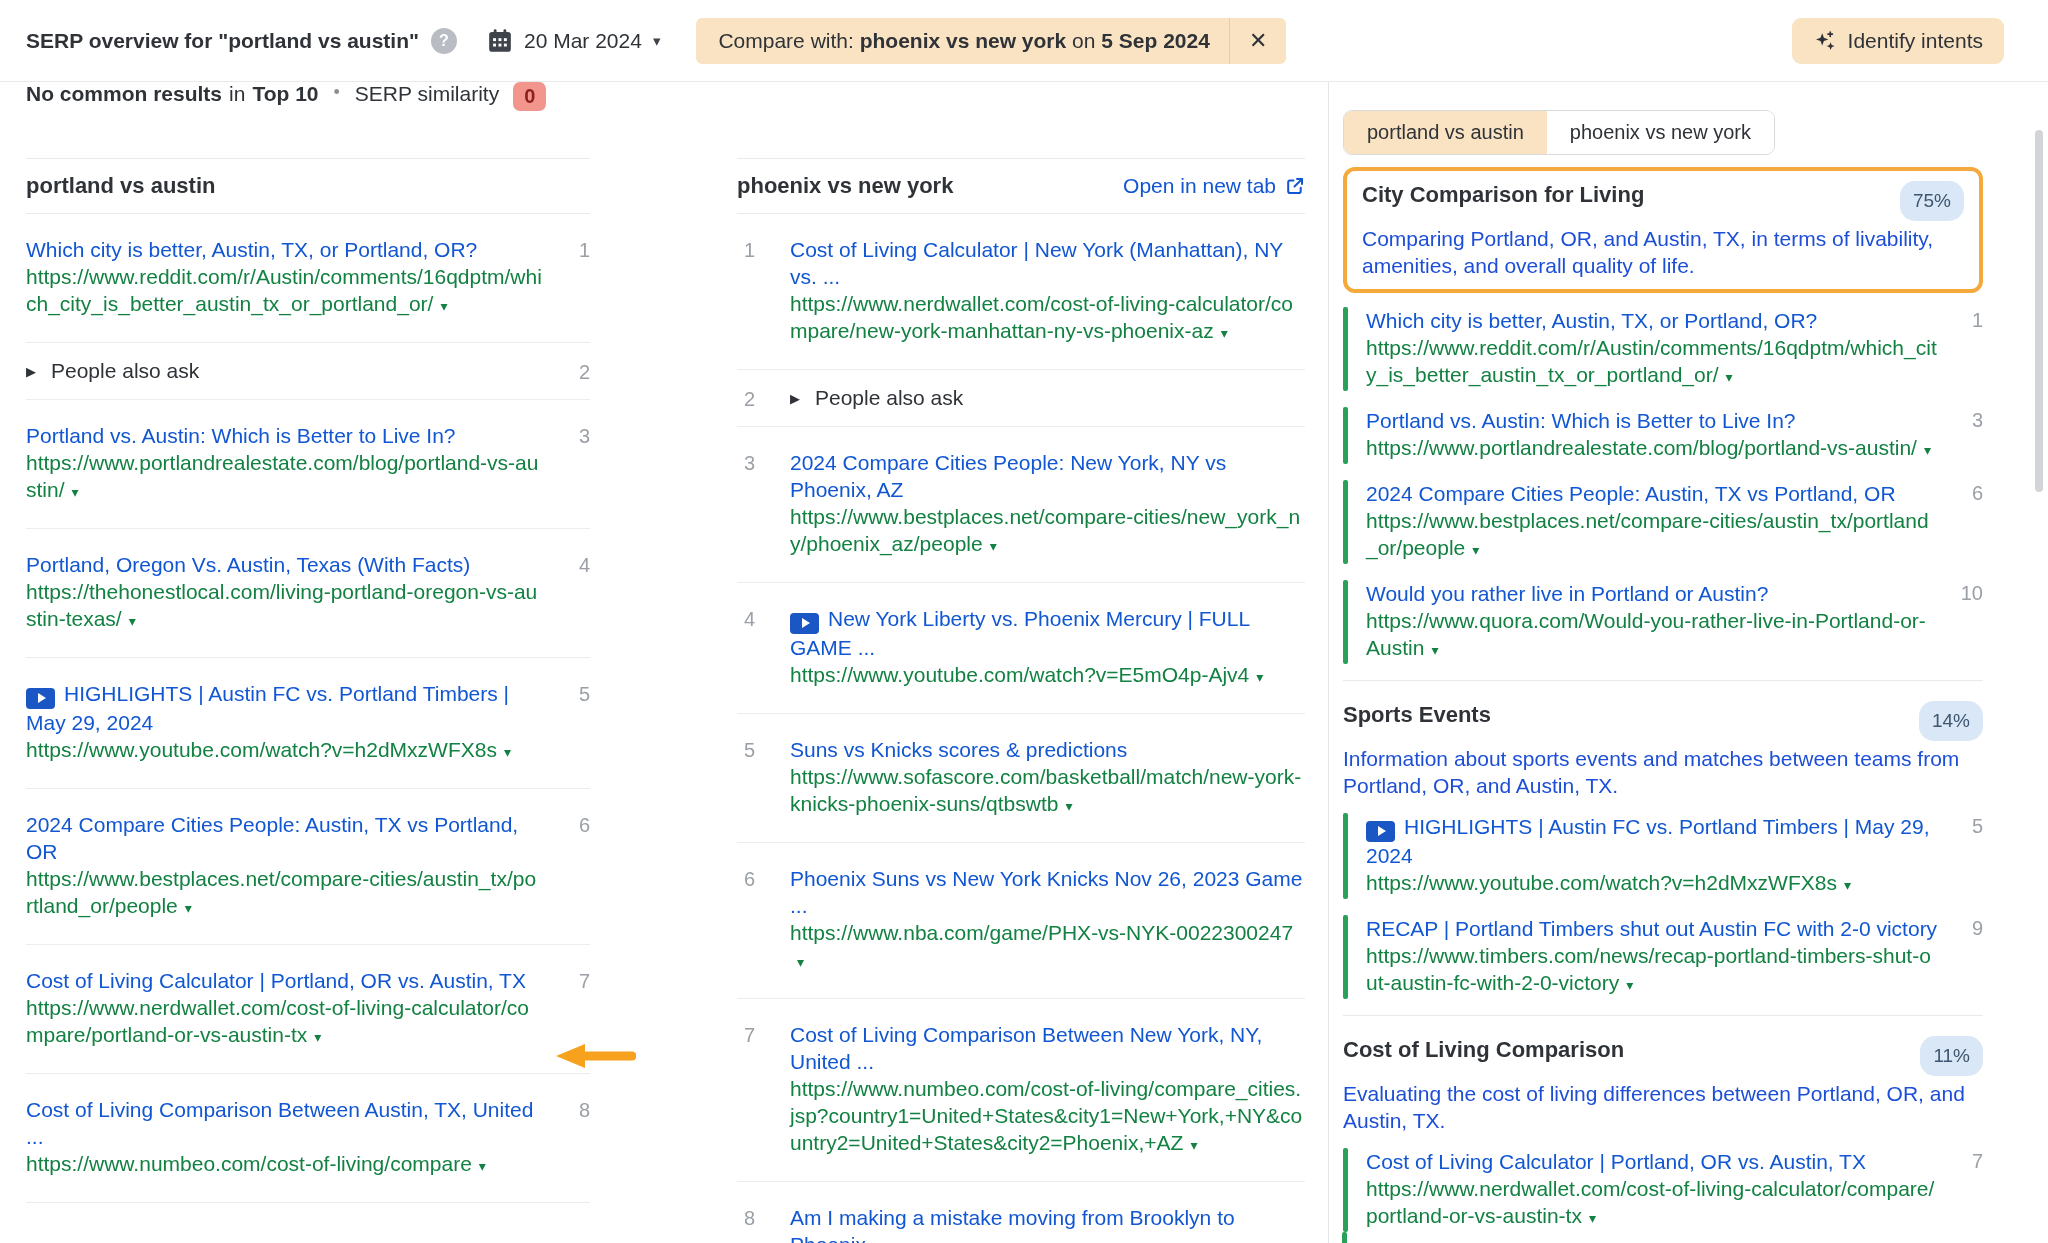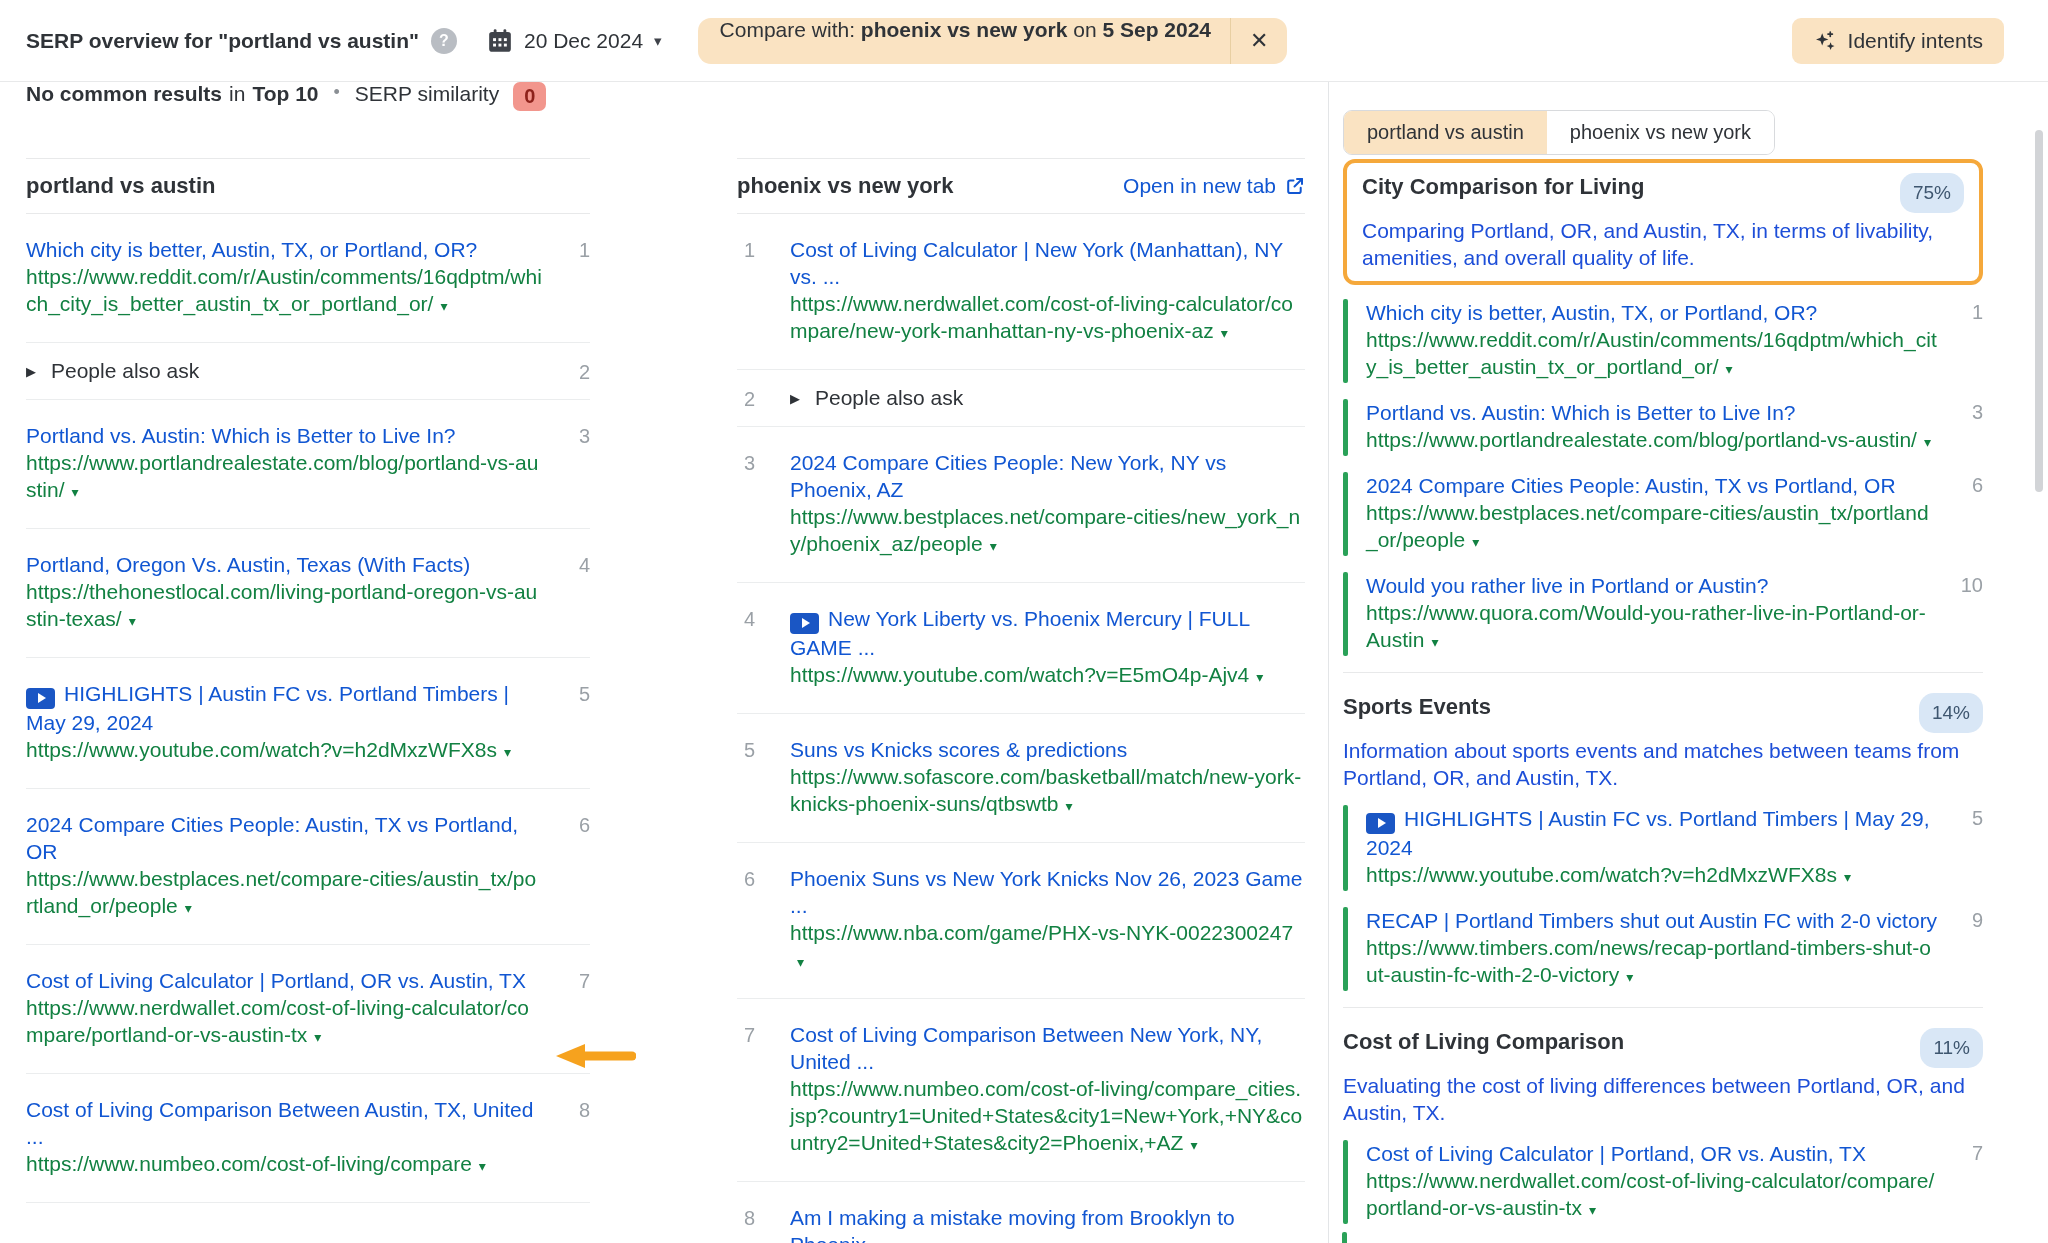--- a/index.html
+++ b/index.html
@@ -15,21 +15,21 @@
     font-family:"Liberation Sans","DejaVu Sans",sans-serif;color:var(--text-dark);
   }
   
   .topbar{position:absolute;left:0;top:0;width:2048px;height:82px;border-bottom:1px solid var(--divider);
     display:flex;align-items:center;padding:0 44px 0 26px;background:#fff;z-index:5}
   .page-title{font-size:21px;font-weight:bold;margin:0;white-space:nowrap}
   .help-icon{width:26px;height:26px;border-radius:50%;background:#b9bdc3;color:#fff;font-size:16px;font-weight:bold;
     display:flex;align-items:center;justify-content:center;margin-left:12px;flex:none}
   .date-picker{display:flex;align-items:center;gap:11px;margin-left:30px;font-size:21px;cursor:pointer;white-space:nowrap}
   .caret-down{font-size:15px;color:#3f434a;line-height:1}
-  .compare-chip{margin-left:36px;background:var(--accent-fill);border-radius:13px;height:46px;display:flex;
+  .compare-chip{margin-left:36px;background:var(--accent-fill);border-radius:6px;height:46px;display:flex;align-items:center;
     font-size:21px;padding-left:22px;white-space:nowrap}
   .chip-bold{font-weight:bold}
   .chip-close{border:none;background:none;border-left:1px solid #e8cfa2;height:46px;display:flex;align-items:center;
     padding:0 19px;margin-left:19px;font-size:22px;color:#2f3338;cursor:pointer;font-family:inherit}
   .topbar-spacer{flex:1}
   .identify-btn{background:var(--accent-fill);border:none;border-radius:9px;height:46px;padding:0 21px;font-size:21px;
     color:var(--text-dark);display:flex;align-items:center;gap:11px;cursor:pointer;font-family:inherit;white-space:nowrap}
   
   .col-left{position:absolute;left:26px;top:82px;width:564px}
   .col-mid{position:absolute;left:737px;top:82px;width:568px}
@@ -58,21 +58,21 @@
   .video-badge{display:inline-flex;align-items:center;justify-content:center;width:29px;height:21px;background:#1a56c4;
     border-radius:4px;margin-right:9px;vertical-align:-2px}
   .video-badge::after{content:"";border-left:8px solid #fff;border-top:5px solid transparent;border-bottom:5px solid transparent;margin-left:2px}
   
   .panel{position:absolute;left:1328px;top:82px;width:720px;height:1161px;border-left:1px solid #e3e5e7;background:#fff}
   .panel-inner{position:absolute;left:14px;top:0;width:640px}
   .tabs{margin-top:28px;display:inline-flex;border:1px solid #d8dadd;border-radius:9px;overflow:hidden}
   .tab{padding:8px 23px;font-size:20px;background:#fff;cursor:pointer;line-height:27px;white-space:nowrap}
   .tab.active{background:var(--accent-fill)}
   .intent-section + .intent-section{border-top:1px solid var(--divider);margin-top:4px;padding-top:18px}
-  .section-card{margin-top:4px}
+  .section-card{margin-top:12px}
   .intent-section + .intent-section .section-card{margin-top:2px}
   .section-card.highlighted{border:4px solid var(--highlight-border);border-radius:12px;padding:10px 15px}
   .section-head{display:flex;align-items:flex-start}
   .section-name{font-size:22px;font-weight:bold;flex:1;line-height:28px}
   .section-badge{background:var(--badge-blue-bg);color:var(--badge-blue-text);font-size:19px;padding:9px 13px;
     border-radius:15px;flex:none;margin-left:12px}
   .section-desc{margin:4px 0 0;font-size:21px;line-height:27px;color:#1d4ed8}
   .section-items{margin-top:14px}
   .intent-item{display:flex;margin-bottom:16px}
   .item-bar{flex:0 0 5px;background:var(--intent-bar-green);border-radius:2px;margin-right:18px}
@@ -100,21 +100,21 @@
         <rect x="6.2" y="1.2" width="2.6" height="4.6" rx="1.2" fill="#3f434a"></rect>
         <rect x="15.2" y="1.2" width="2.6" height="4.6" rx="1.2" fill="#3f434a"></rect>
         <rect x="5.6" y="9.4" width="2.7" height="2.7" fill="#fff"></rect>
           <rect x="10.6" y="9.4" width="2.7" height="2.7" fill="#fff"></rect>
           <rect x="15.6" y="9.4" width="2.7" height="2.7" fill="#fff"></rect>
         <rect x="5.6" y="14.4" width="2.7" height="2.7" fill="#fff"></rect>
           <rect x="10.6" y="14.4" width="2.7" height="2.7" fill="#fff"></rect>
           <rect x="15.6" y="14.4" width="2.7" height="2.7" fill="#fff"></rect>
       </svg>
     </span>
-    <span>20 Dec 2024</span>
+    <span>20 Mar 2024</span>
     <span class="caret-down">▾</span>
   </div>
 
   <div class="compare-chip">
     <span>
       <span>Compare with:</span>
       <span class="chip-bold">phoenix vs new york</span>
       <span>on</span>
       <span class="chip-bold">5 Sep 2024</span>
     </span>

